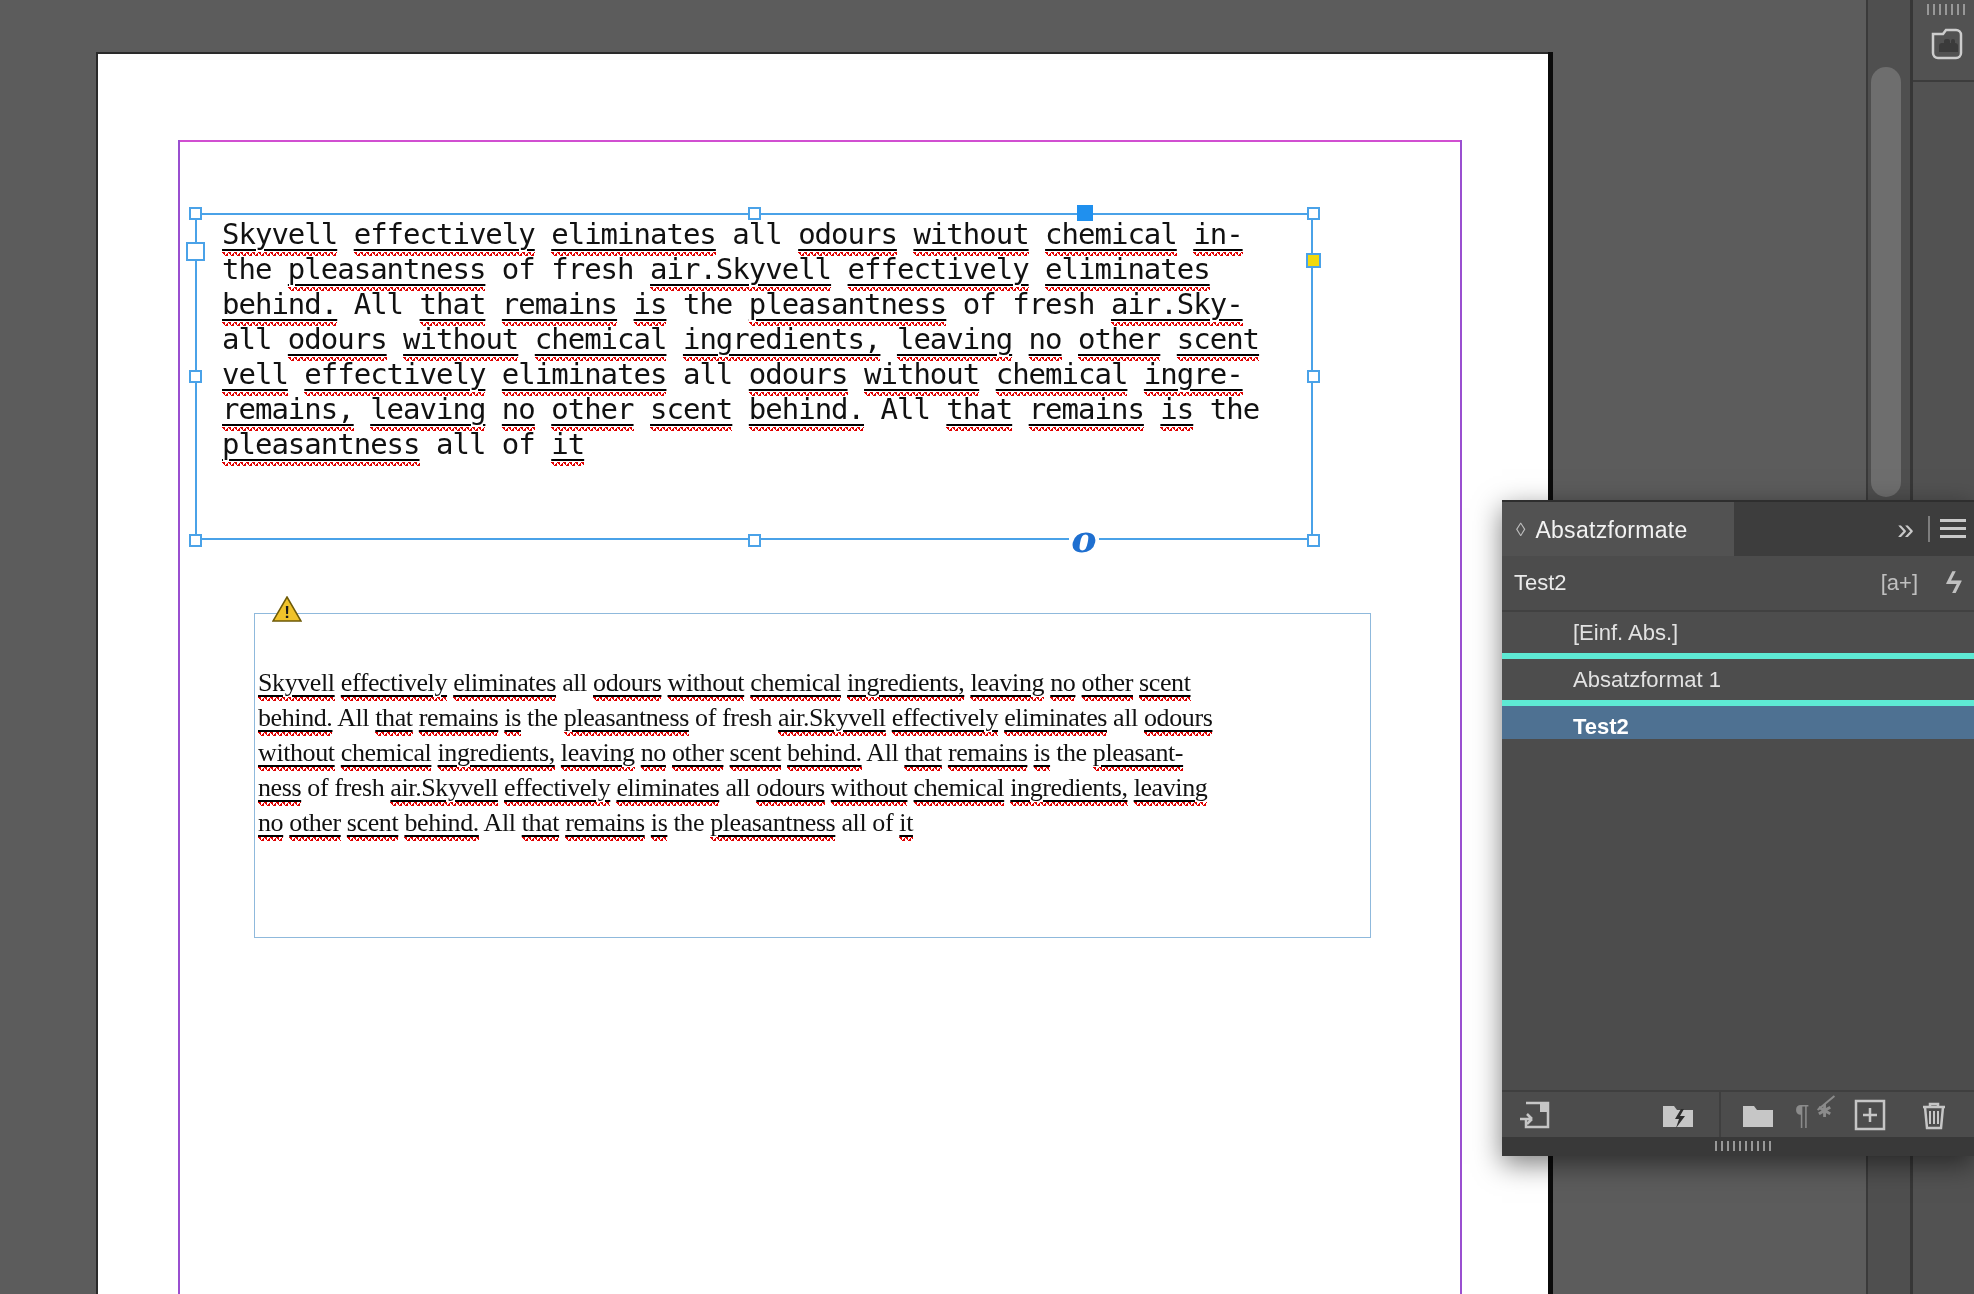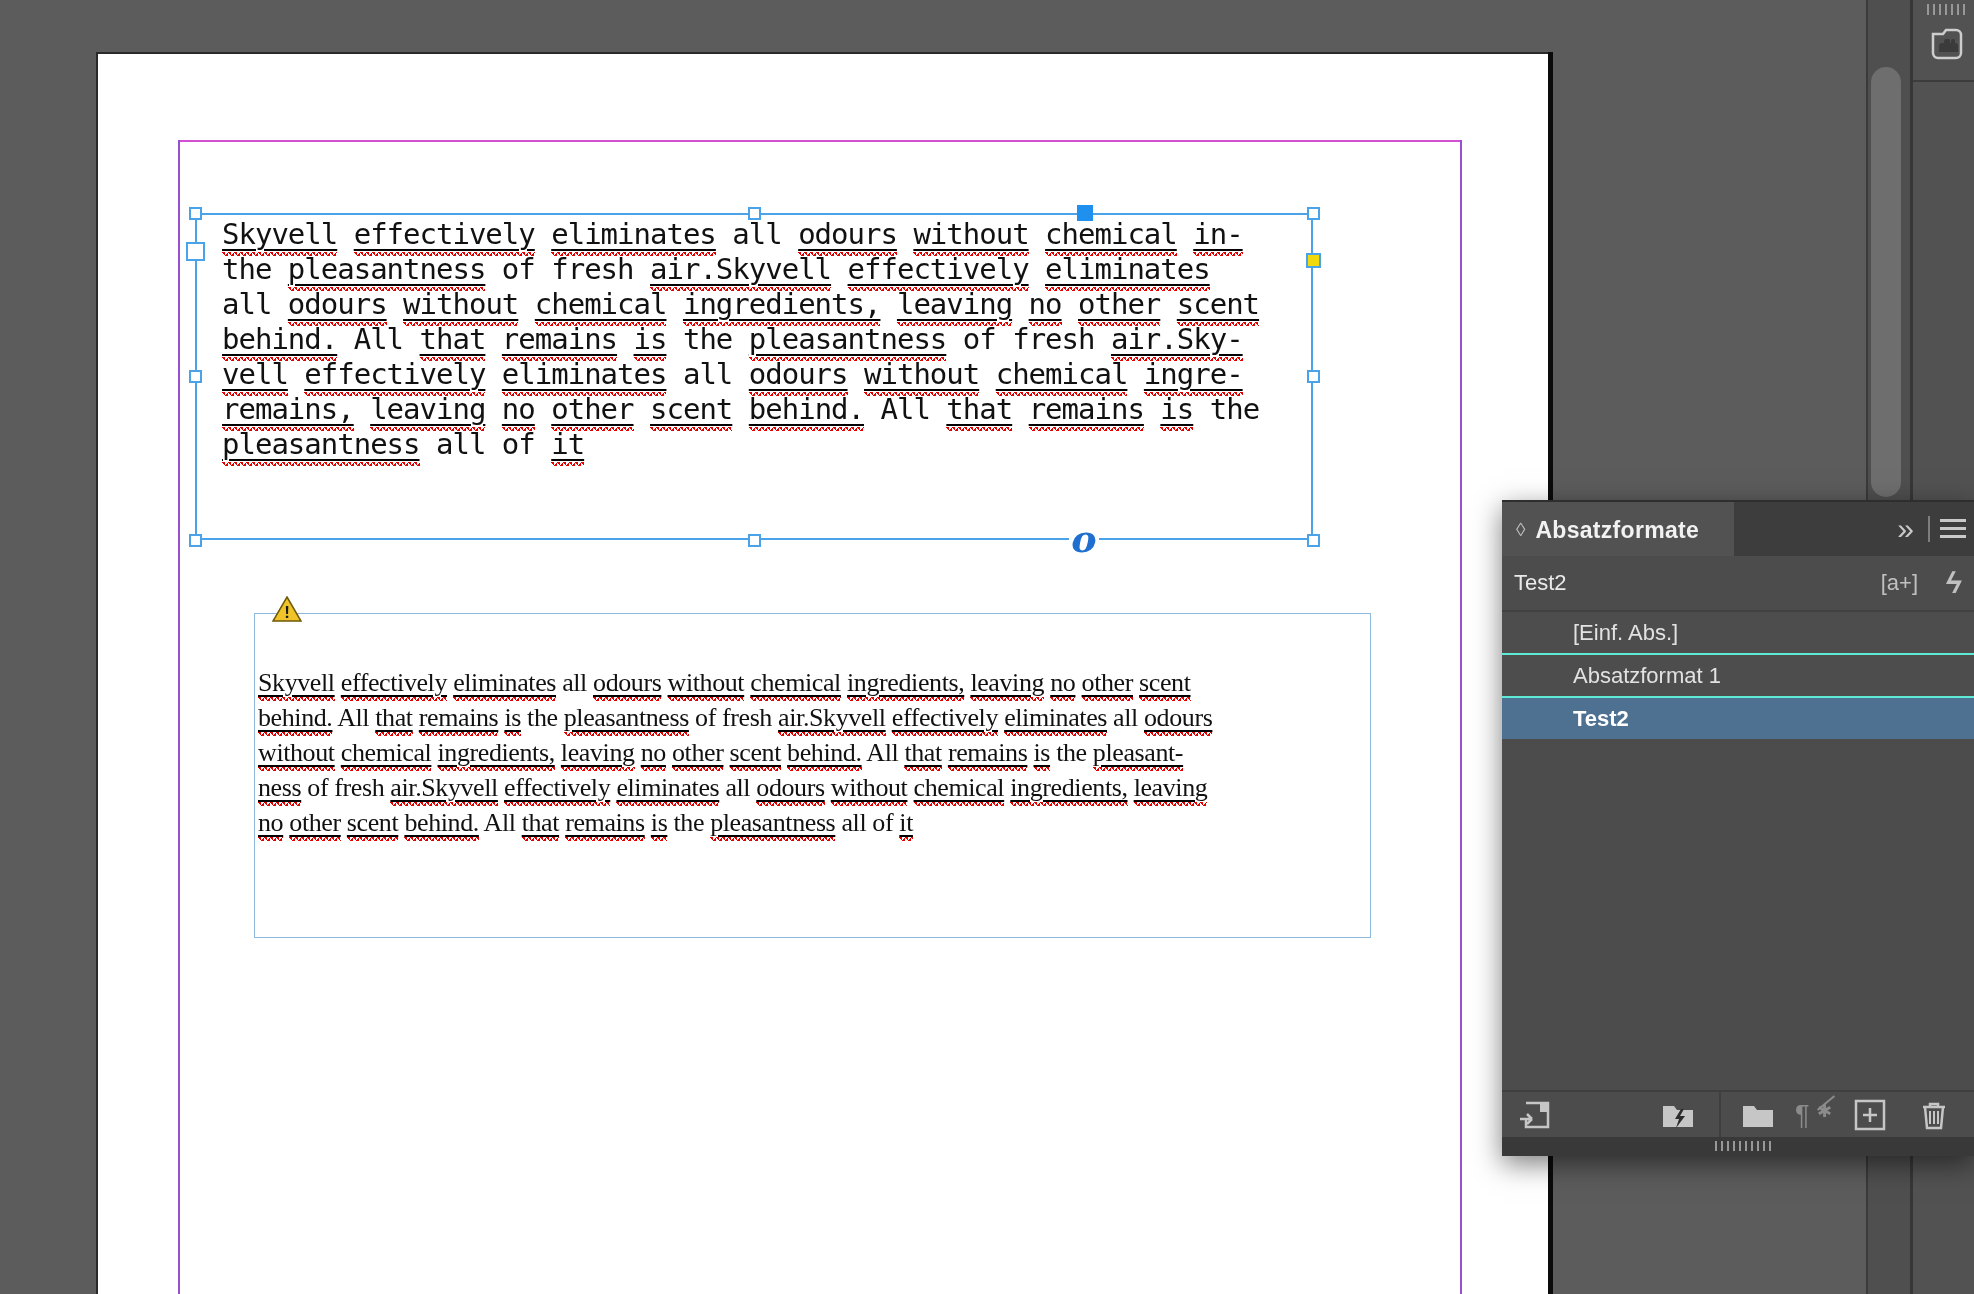--- a/index.html
+++ b/index.html
@@ -52,31 +52,31 @@
   .dock-ribs{position:absolute;left:14px;top:4px;width:40px;height:11px;}
   .dock-icon{position:absolute;left:16px;top:22px;}
   .dock-divider{position:absolute;left:0;top:80px;width:64px;height:2px;background:#3c3c3c;}
   
   .panel{position:absolute;left:1502px;top:500px;width:472px;height:656px;background:#4c4c4c;
          box-shadow:0 8px 26px rgba(0,0,0,.5);font-family:"Liberation Sans",sans-serif;}
   .tabbar{position:relative;height:56px;background:#3d3d3d;border-top:2px solid #2e2e2e;box-sizing:border-box;}
   .tab-active{position:absolute;left:0;top:0;width:232px;height:56px;background:#525252;
          display:flex;align-items:center;padding-left:14px;box-sizing:border-box;}
   .tab-diamond{color:#bdbdbd;font-size:19px;margin-right:10px;}
-  .tab-label{color:#f2f2f2;font-weight:bold;font-size:23px;letter-spacing:.3px;}
+  .tab-label{color:#f2f2f2;font-weight:normal;font-size:23px;letter-spacing:.3px;}
   .collapse{position:absolute;right:60px;top:10px;color:#c9c9c9;font-size:30px;line-height:34px;}
   .tab-sep{position:absolute;right:44px;top:14px;width:2px;height:26px;background:#7e7e7e;}
   .burger{position:absolute;right:8px;top:17px;width:26px;height:20px;
           background:repeating-linear-gradient(#c9c9c9 0 3px,transparent 3px 8px);}
   .cur-row{position:relative;height:54px;background:#4c4c4c;display:flex;align-items:center;}
   .cur-name{color:#eaeaea;font-size:22px;padding-left:12px;}
   .aq{position:absolute;right:56px;top:14px;color:#c0c0c0;font-size:22px;}
   .bolt{position:absolute;right:12px;top:10px;color:#c0c0c0;font-size:30px;font-weight:bold;transform:skewX(-8deg);}
   .stylelist{border-top:2px solid #414141;}
-  .style-row{height:41px;line-height:41px;border-bottom:2px solid #5eead4;color:#e2e2e2;
+  .style-row{height:41px;line-height:41px;border-bottom:6px solid #5eead4;color:#e2e2e2;
              font-size:22px;padding-left:71px;background:#4d4d4d;}
   .style-row.selected{background:#4e7192;color:#fff;font-weight:bold;}
   .panel-fill{position:absolute;left:0;top:239px;width:472px;height:351px;background:#4c4c4c;}
   .footer{position:absolute;left:0;top:590px;width:472px;height:47px;background:#4c4c4c;border-top:2px solid #3f3f3f;box-sizing:border-box;}
   .footer svg{position:absolute;top:7px;}
   .footer-sep{position:absolute;left:217px;top:0;width:2px;height:45px;background:#3f3f3f;}
   .resize-strip{position:absolute;left:0;top:637px;width:472px;height:19px;background:#393939;}
   .panel-ribs{position:absolute;left:213px;top:4px;width:56px;height:10px;}
   .pilcrow-wrap{position:absolute;left:293px;top:8px;width:40px;height:30px;color:#8b8b8b;font-size:27px;line-height:30px;}
   .pilcrow-ast{position:absolute;left:22px;top:-4px;font-size:18px;}
@@ -106,22 +106,22 @@
   <svg width="30" height="26" viewBox="0 0 30 26">
     <polygon points="15,1 29,25 1,25" fill="#f0c32b" stroke="#6e5a07" stroke-width="1.5"></polygon>
     <text x="15" y="22" text-anchor="middle" font-family="Liberation Sans" font-size="17" font-weight="bold" fill="#1a1a1a">!</text>
   </svg>
 </div>
 
 <div class="frame1"></div>
 <div class="frame1-text" id="frame1text">
     <div class="tline"><span class="flag">Skyvell</span> <span class="flag">effectively</span> <span class="flag">eliminates</span> <span>all</span> <span class="flag">odours</span> <span class="flag">without</span> <span class="flag">chemical</span> <span class="flag">in-</span></div>
     <div class="tline"><span>the</span> <span class="flag">pleasantness</span> <span>of</span> <span>fresh</span> <span class="flag">air.Skyvell</span> <span class="flag">effectively</span> <span class="flag">eliminates</span></div>
+    <div class="tline"><span class="flag">behind.</span> <span>All</span> <span class="flag">that</span> <span class="flag">remains</span> <span class="flag">is</span> <span>the</span> <span class="flag">pleasantness</span> <span>of</span> <span>fresh</span> <span class="flag">air.Sky-</span></div>
     <div class="tline"><span>all</span> <span class="flag">odours</span> <span class="flag">without</span> <span class="flag">chemical</span> <span class="flag">ingredients,</span> <span class="flag">leaving</span> <span class="flag">no</span> <span class="flag">other</span> <span class="flag">scent</span></div>
-    <div class="tline"><span class="flag">behind.</span> <span>All</span> <span class="flag">that</span> <span class="flag">remains</span> <span class="flag">is</span> <span>the</span> <span class="flag">pleasantness</span> <span>of</span> <span>fresh</span> <span class="flag">air.Sky-</span></div>
     <div class="tline"><span class="flag">vell</span> <span class="flag">effectively</span> <span class="flag">eliminates</span> <span>all</span> <span class="flag">odours</span> <span class="flag">without</span> <span class="flag">chemical</span> <span class="flag">ingre-</span></div>
     <div class="tline"><span class="flag">remains,</span> <span class="flag">leaving</span> <span class="flag">no</span> <span class="flag">other</span> <span class="flag">scent</span> <span class="flag">behind.</span> <span>All</span> <span class="flag">that</span> <span class="flag">remains</span> <span class="flag">is</span> <span>the</span></div>
     <div class="tline"><span class="flag">pleasantness</span> <span>all</span> <span>of</span> <span class="flag">it</span></div>
   </div>
 
 <div class="handle" style="left:189px;top:207px;"></div>
 <div class="handle" style="left:748px;top:207px;"></div>
 <div class="handle" style="left:1307px;top:207px;"></div>
 <div class="handle" style="left:189px;top:370px;"></div>
 <div class="handle" style="left:1307px;top:370px;"></div>

